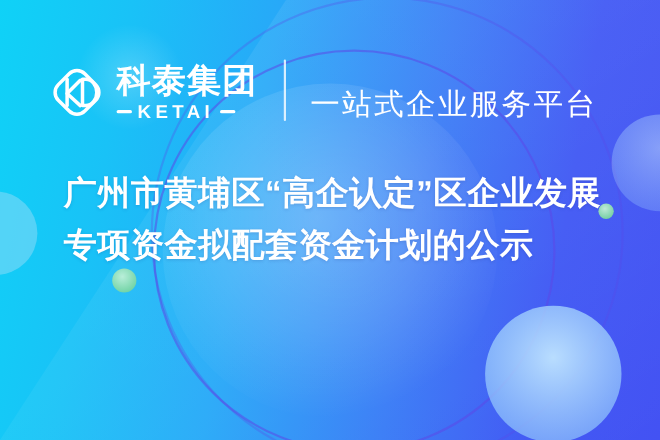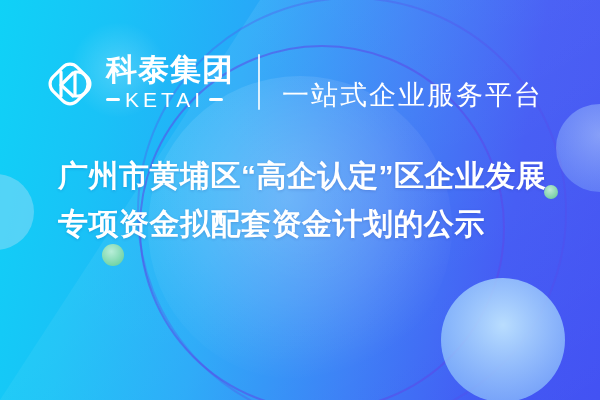--- a/index.html
+++ b/index.html
@@ -58,22 +58,22 @@
     margin-top: 2px;
   }
   .dash {
     display: block;
     width: 14px;
     height: 3px;
     background: #ffffff;
     border-radius: 2px;
   }
   .logo-en {
-    font-size: 21px;
-    font-weight: 400;
+    font-size: 17px;
+    font-weight: 700;
     color: #ffffff;
     letter-spacing: 4px;
     line-height: 1;
     white-space: nowrap;
   }
   .divider {
     width: 2px;
     height: 56px;
     background: rgba(255,255,255,0.80);
     margin: 0 22px 0 24px;

